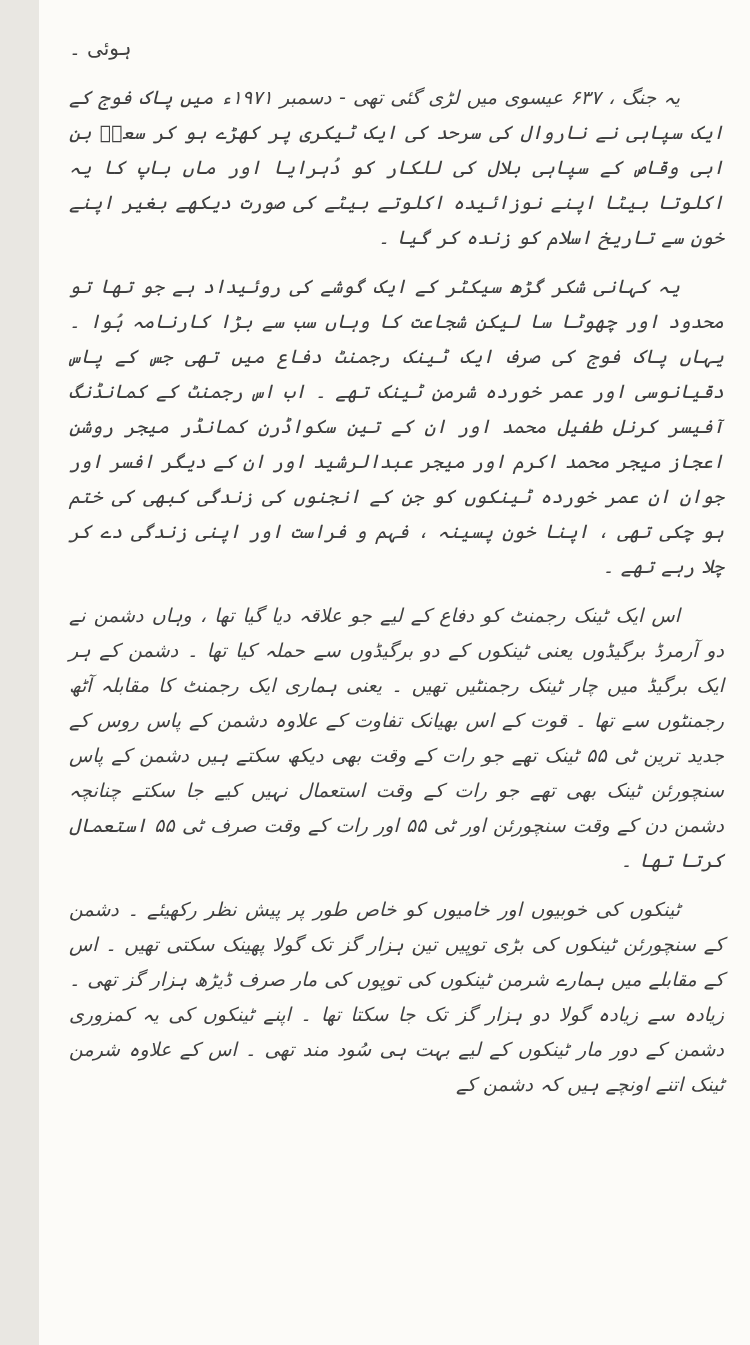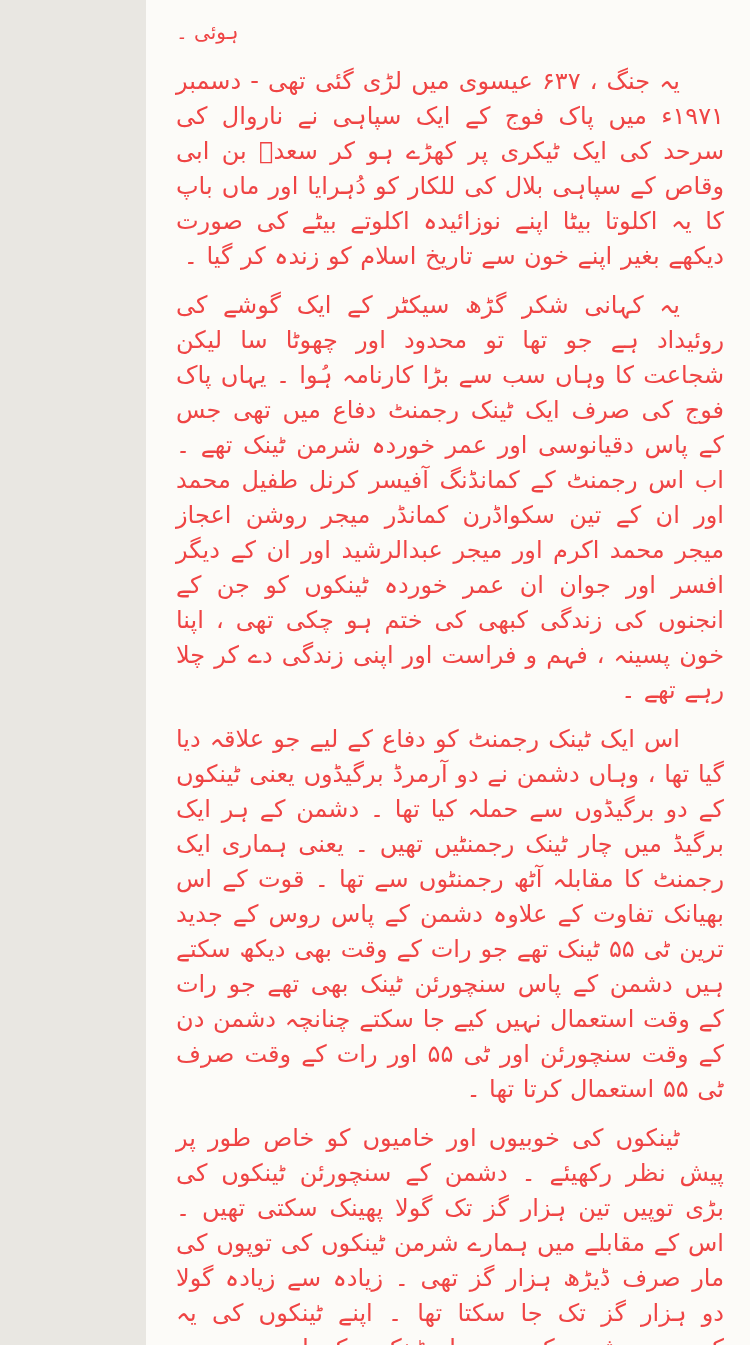--- a/index.html
+++ b/index.html
@@ -7,43 +7,44 @@
     padding: 0;
     background: #e9e7e2;
   }
   body {
     width: 750px;
     height: 1345px;
     overflow: hidden;
   }
   .page {
     box-sizing: border-box;
-    width: 604px;
+    width: 711px;
     height: 1345px;
     background: #fcfbf8;
-    color: #ef4444;
+    color: #404040;
     font-family: "DejaVu Sans", sans-serif;
     direction: rtl;
-    padding: 14px 26px 10px 30px;
+    padding: 30px 26px 10px 30px;
   }
   .continuation {
     direction: rtl;
     text-align: left;          
     font-size: 20px;
     line-height: 36px;
     margin: 0 0 14px 0;
   }
   .para {
     margin: 0 0 14px 0;
     text-align: justify;
     text-justify: inter-word;
     text-indent: 44px;         
-    font-size: 24px;
+    font-size: 19px;
     line-height: 35px;
     word-spacing: 1px;
+    font-style: italic;
   }
   .para:last-child {
     margin-bottom: 17px;
   }
 </style>
 </head>
 <body>
 
 <div class="page">
   <div class="continuation">ہوئی ۔</div>

